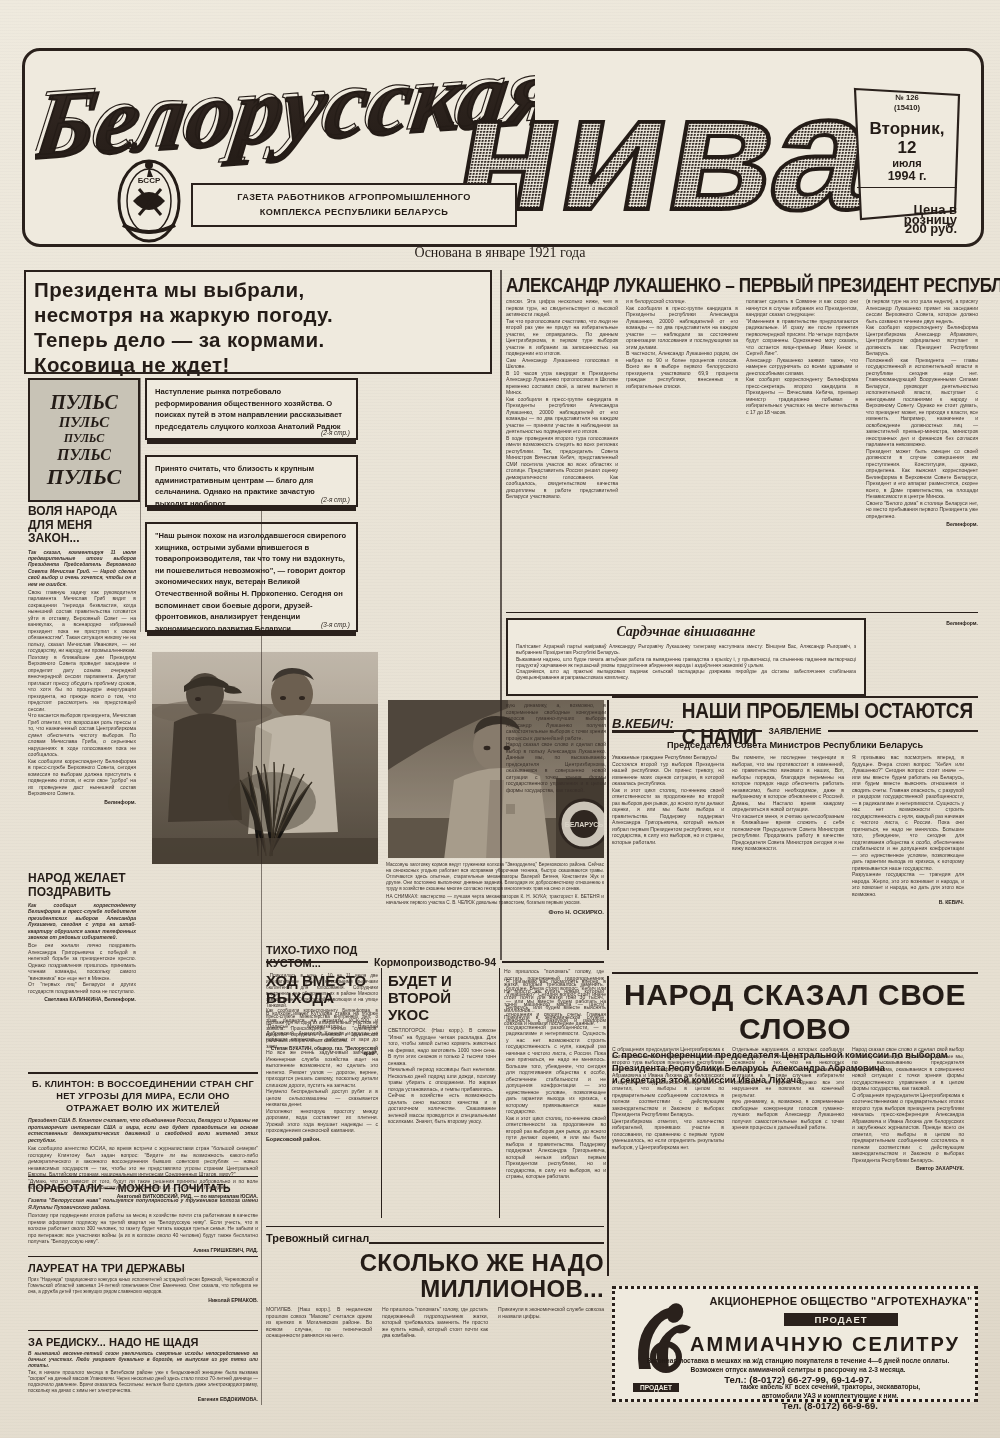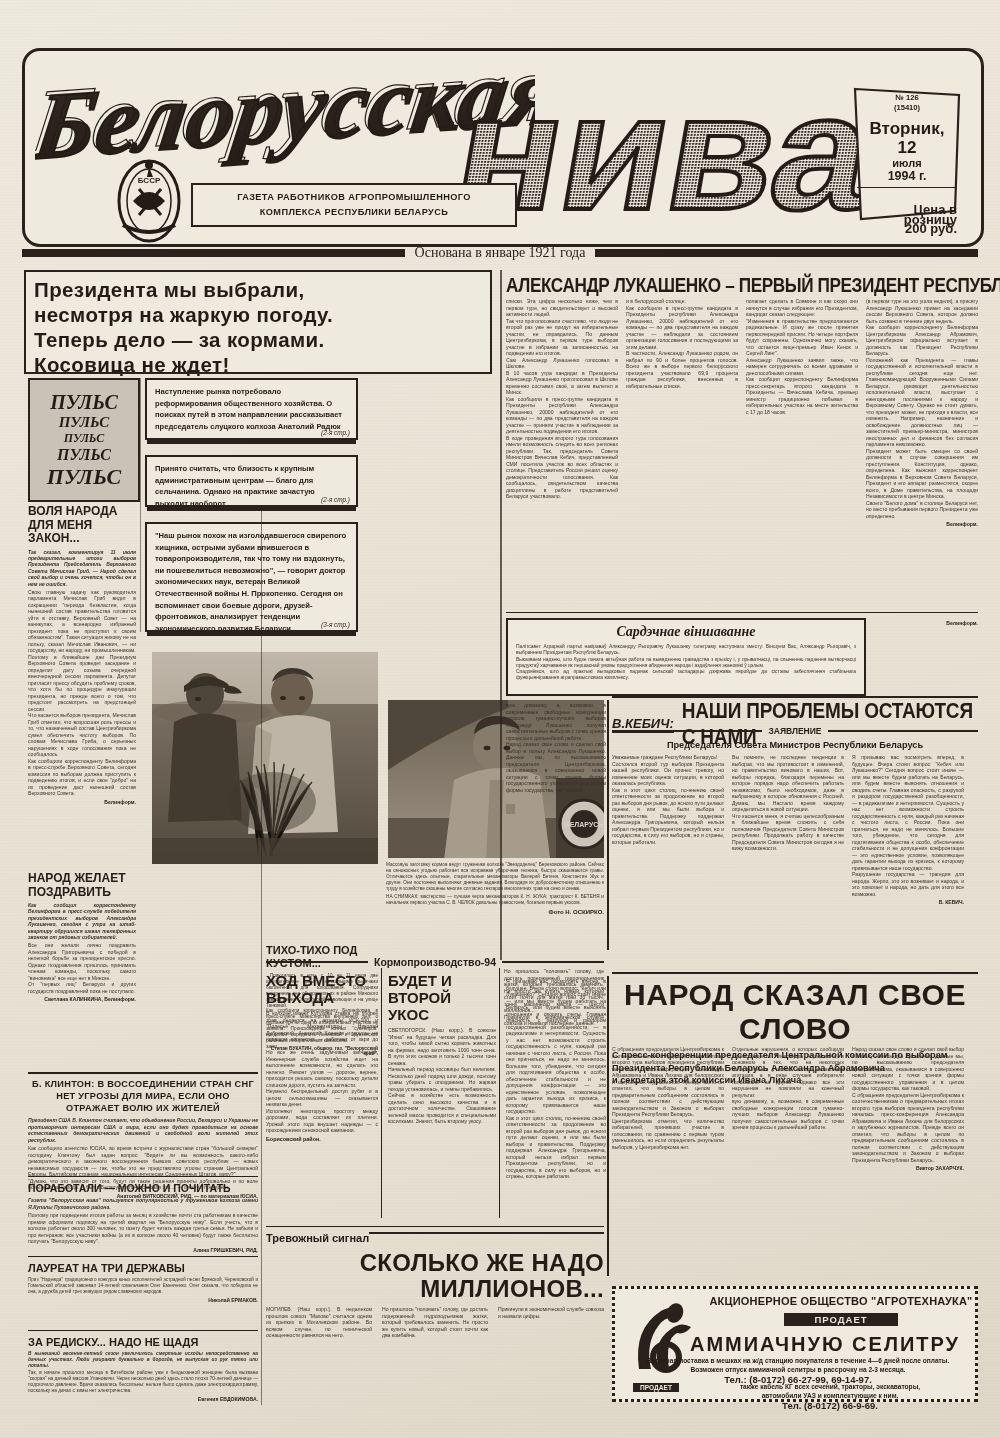--- a/index.html
+++ b/index.html
@@ -23,21 +23,21 @@
   #masthead{left:22px;top:48px;width:956px;height:193px;
     border:3px solid #2a211c;border-radius:18px;background:#efeade;overflow:hidden;}
   .dnum{font-size:7.6px;font-weight:bold;line-height:9.5px;}
   .dday{font-size:17px;font-weight:bold;margin-top:7px;}
   .dbig{font-size:17px;font-weight:bold;line-height:18px;}
   .dmon{font-size:11px;font-weight:bold;}
   .dyear{font-size:12.5px;font-weight:bold;}
   .dprice{font-size:13px;font-weight:bold;line-height:9.5px;border-top:1.5px solid #2a211c;
      margin:5px 6px 0 6px;padding-top:17px;text-align:right;}
 
-  #founded{left:22px;top:243px;width:956px;height:20px;display:flex;align-items:center;}
+  #founded{left:22px;top:243px;width:956px;height:20px;display:flex;align-items:center;flex-direction:column;}
   #founded .bar{flex:1;height:8px;background:#2a211c;}
   #founded .ftxt{font-family:"Liberation Serif",serif;font-size:14px;padding:0 10px;white-space:nowrap;}
 
   
   #bighead{left:24px;top:270px;width:468px;height:104px;border:2.5px solid #2a211c;
     background:#efeade;padding:5px 8px;box-sizing:border-box;}
   #bighead div{font-size:20.5px;font-weight:bold;line-height:25px;letter-spacing:.4px;}
 
   
   #lukahead{left:506px;top:272px;width:472px;height:24px;}
@@ -366,21 +366,21 @@
   </div>
 
   <div class="abs" style="left:504px;top:968px;width:100px;">
     <div class="body-txt">Но пришлось "поломать" голову, где достать подержанный гидроподъемник жатки, который требовалось заменить. Не просто же купить новый, который стоит почти для жатки гони 30 тысяч, тонну машинного масла — шести миллионов...</div>
     <div class="body-txt">Прикинули в экономической службе совхоза и назвали последние данные.</div>
   </div>
 
   <div class="vline" style="left:381px;top:968px;width:1px;height:250px;"></div>
   <div class="vline" style="left:499px;top:968px;width:1px;height:250px;"></div>
 
-  <div class="abs" style="left:266px;top:1232px;width:338px;display:flex;align-items:flex-start;gap:0;">
+  <div class="abs" style="left:266px;top:1232px;width:338px;display:flex;align-items:flex-end;gap:0;">
     <div style="font-size:11px;font-weight:bold;white-space:nowrap;">Тревожный сигнал</div>
     <div style="flex:1;height:2px;background:#2a211c;"></div>
   </div>
 
   <div class="abs" style="left:266px;top:1250px;width:338px;">
     <div style="font-size:24px;font-weight:bold;text-align:right;line-height:26px;letter-spacing:.3px;">СКОЛЬКО ЖЕ НАДО МИЛЛИОНОВ...</div>
     <div style="display:flex;gap:10px;margin-top:4px;">
       <div class="body-txt" style="width:106px;">МОГИЛЕВ. [Наш корр.]. В недалеком прошлом совхоз "Махово" считался одним из крепких в Могилевском районе. Во всяком случае, по технической оснащенности равнялся на него.</div>
       <div class="body-txt" style="width:106px;">Но пришлось "поломать" голову, где достать подержанный гидроподъемник жатки, который требовалось заменить. Не просто же купить новый, который стоит почти как два комбайна.</div>
       <div class="body-txt" style="width:106px;">Прикинули в экономической службе совхоза и назвали цифры.</div>

